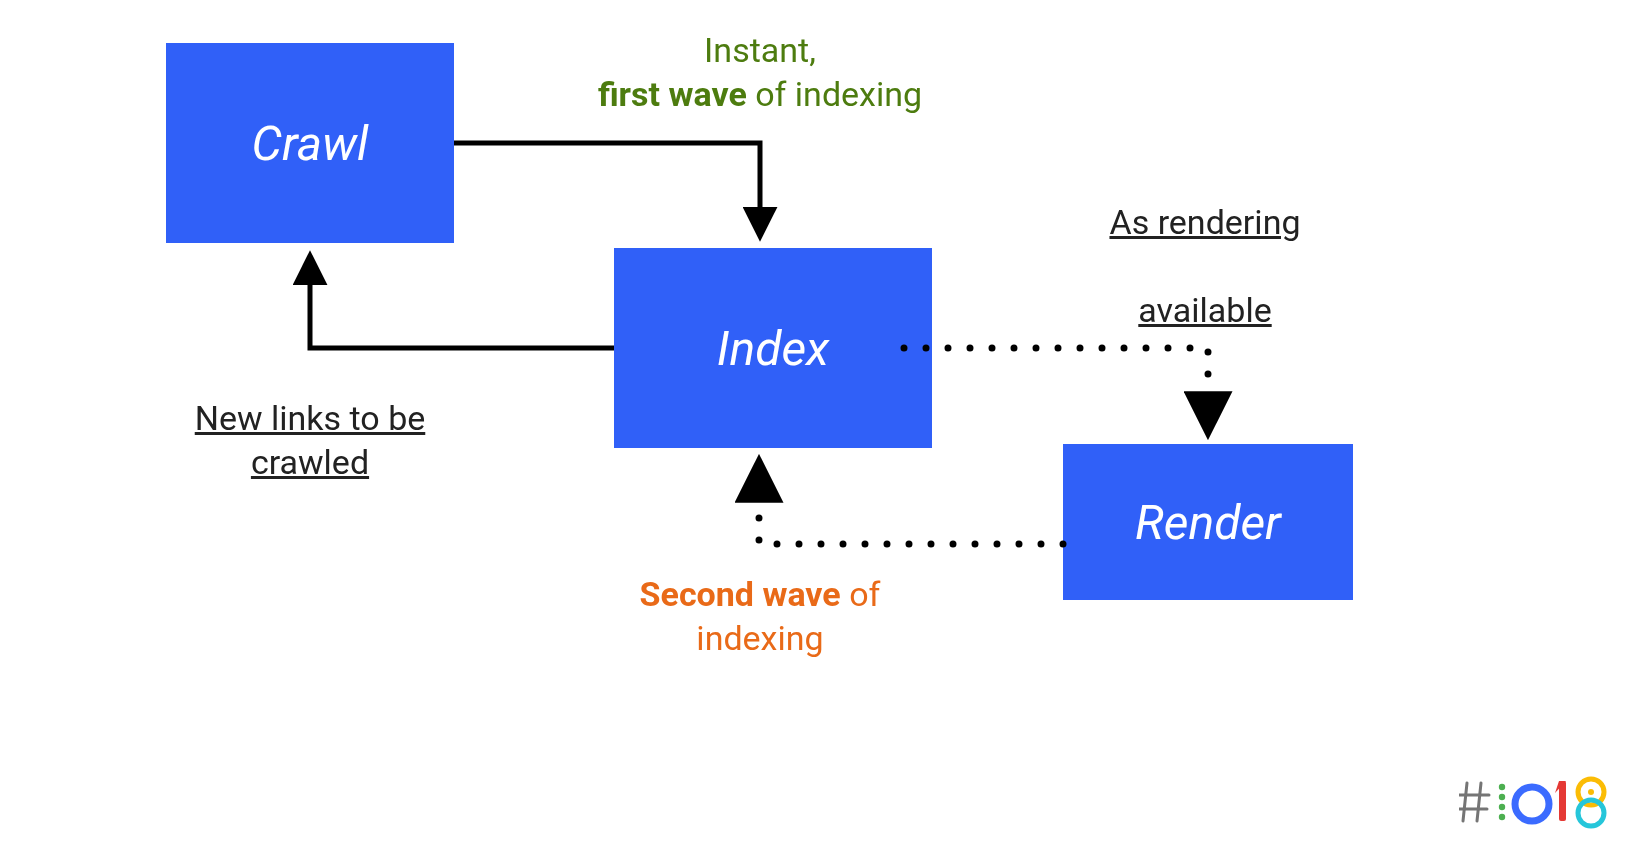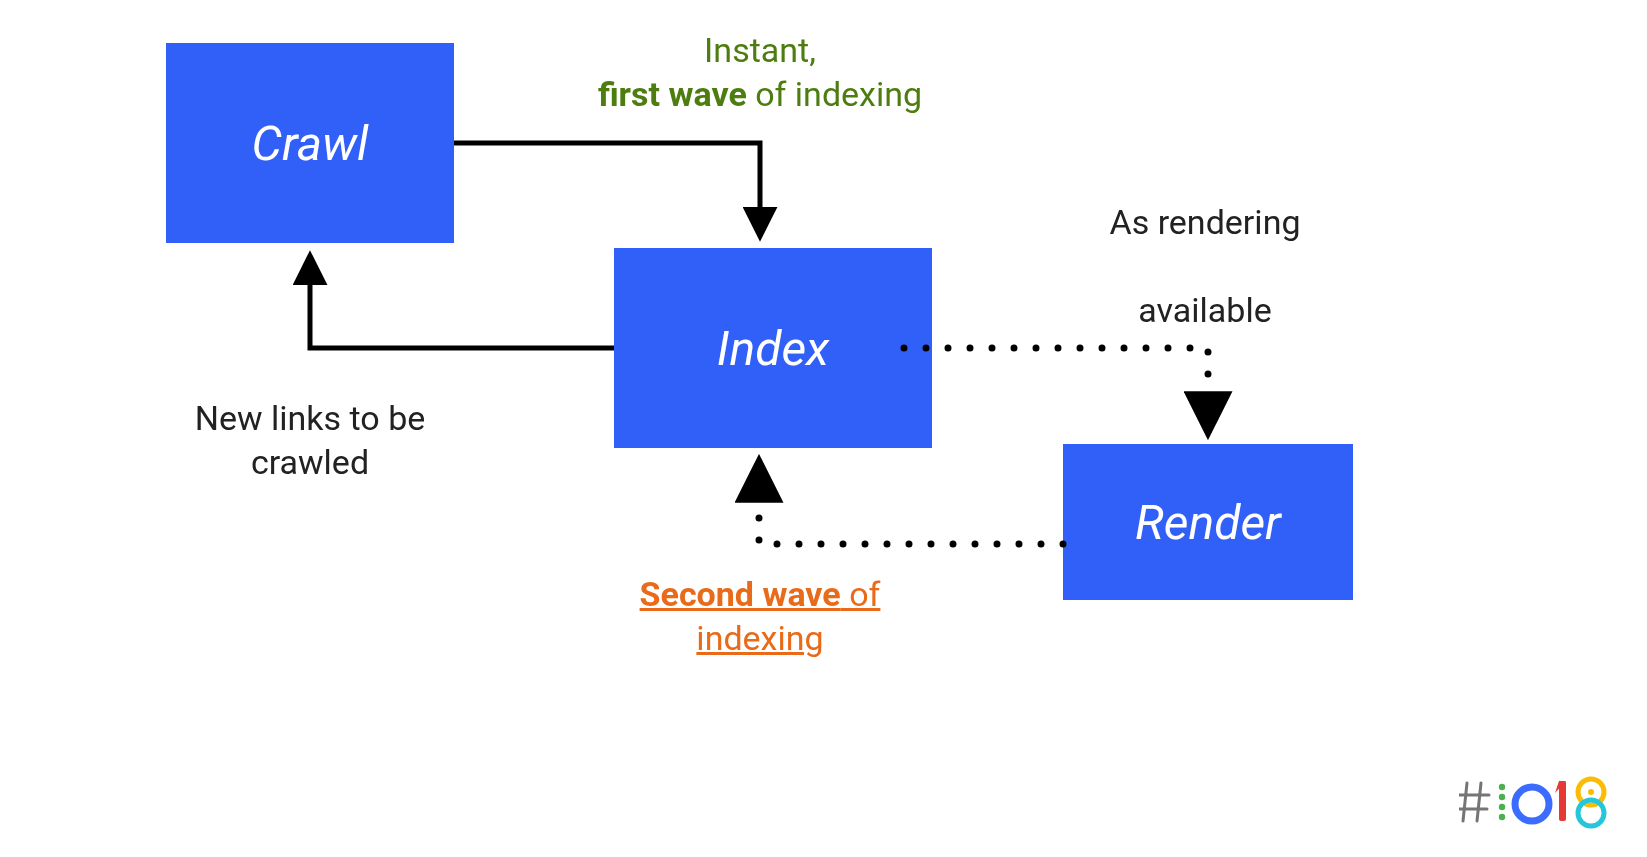--- a/index.html
+++ b/index.html
@@ -25,22 +25,22 @@
   }
   .label {
     position: absolute;
     font-size: 34px;
     line-height: 1.3;
     text-align: center;
     color: #222222;
   }
   .label .bold { font-weight: 700; }
   .label.blue  { color: #4d7c0f; }
-  .label.orange{ color: #e96a18; text-decoration: underline; }
-  .label.black { color: #222222; }
+  .label.orange{ color: #e96a18; }
+  .label.black { color: #222222; text-decoration: underline; }
   svg.arrows {
     position: absolute;
     left: 0; top: 0;
     width: 1647px;
     height: 857px;
     pointer-events: none;
   }
   .logo {
     position: absolute;
     right: 28px;

